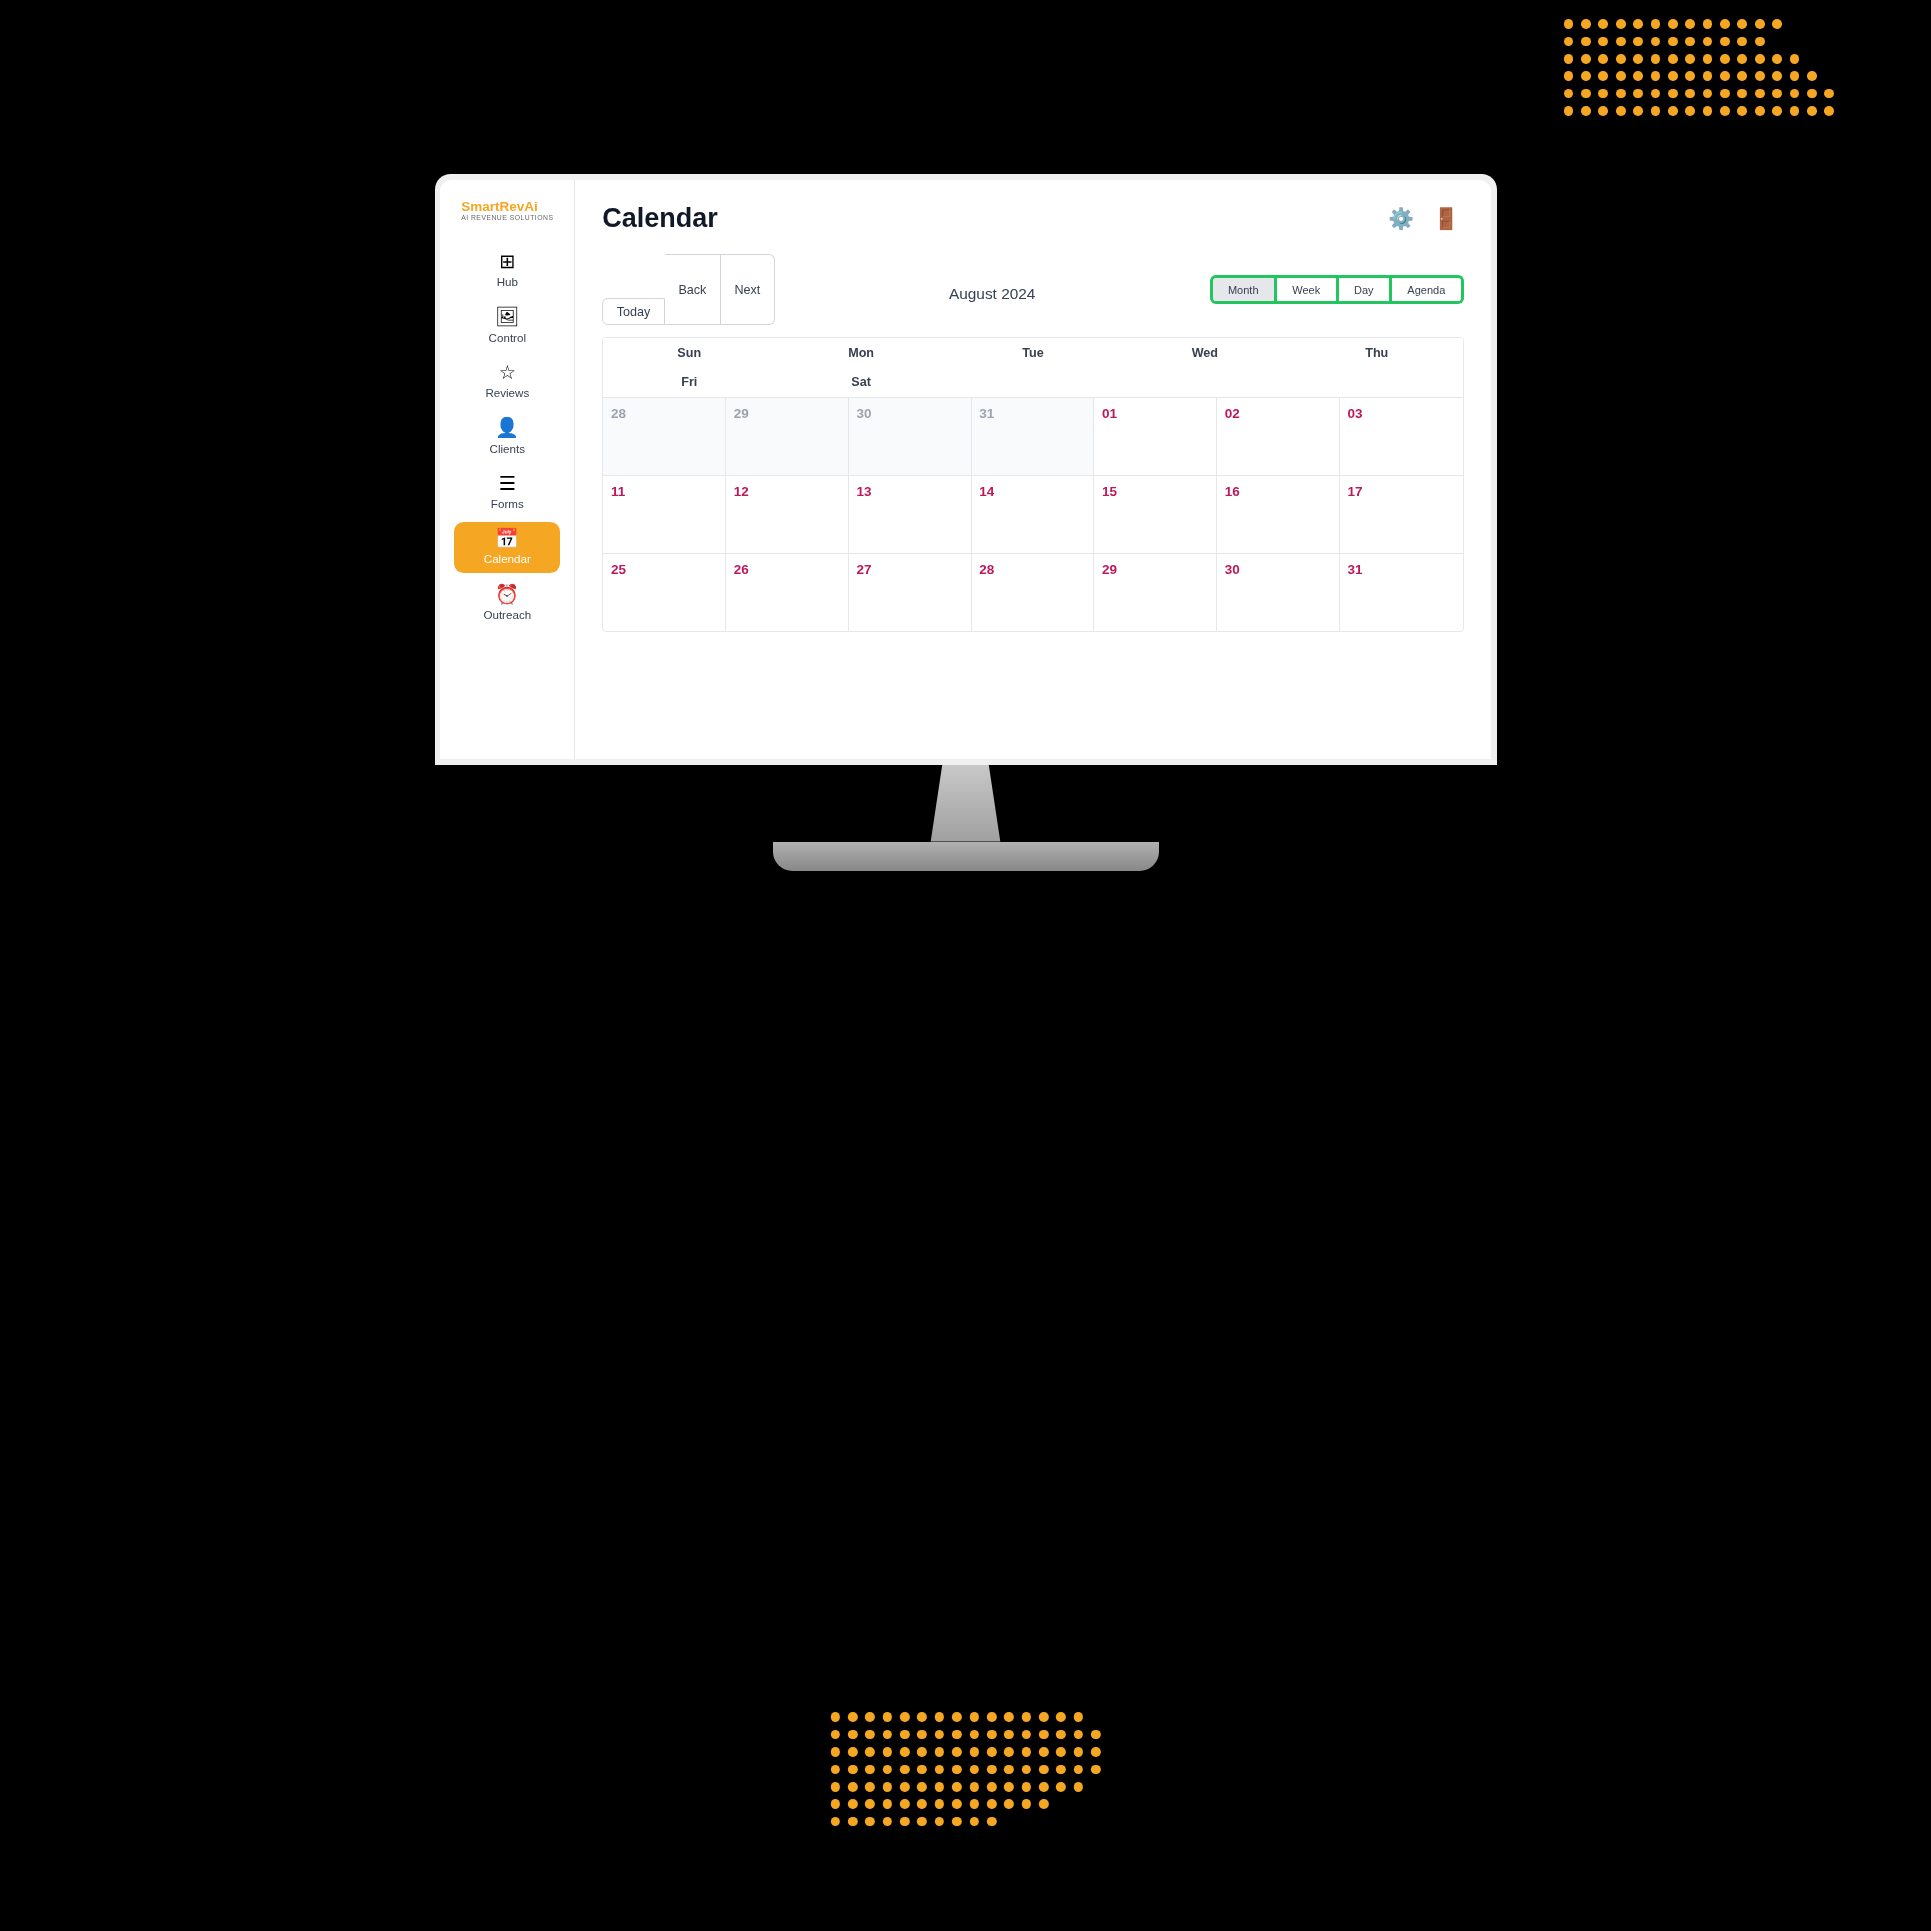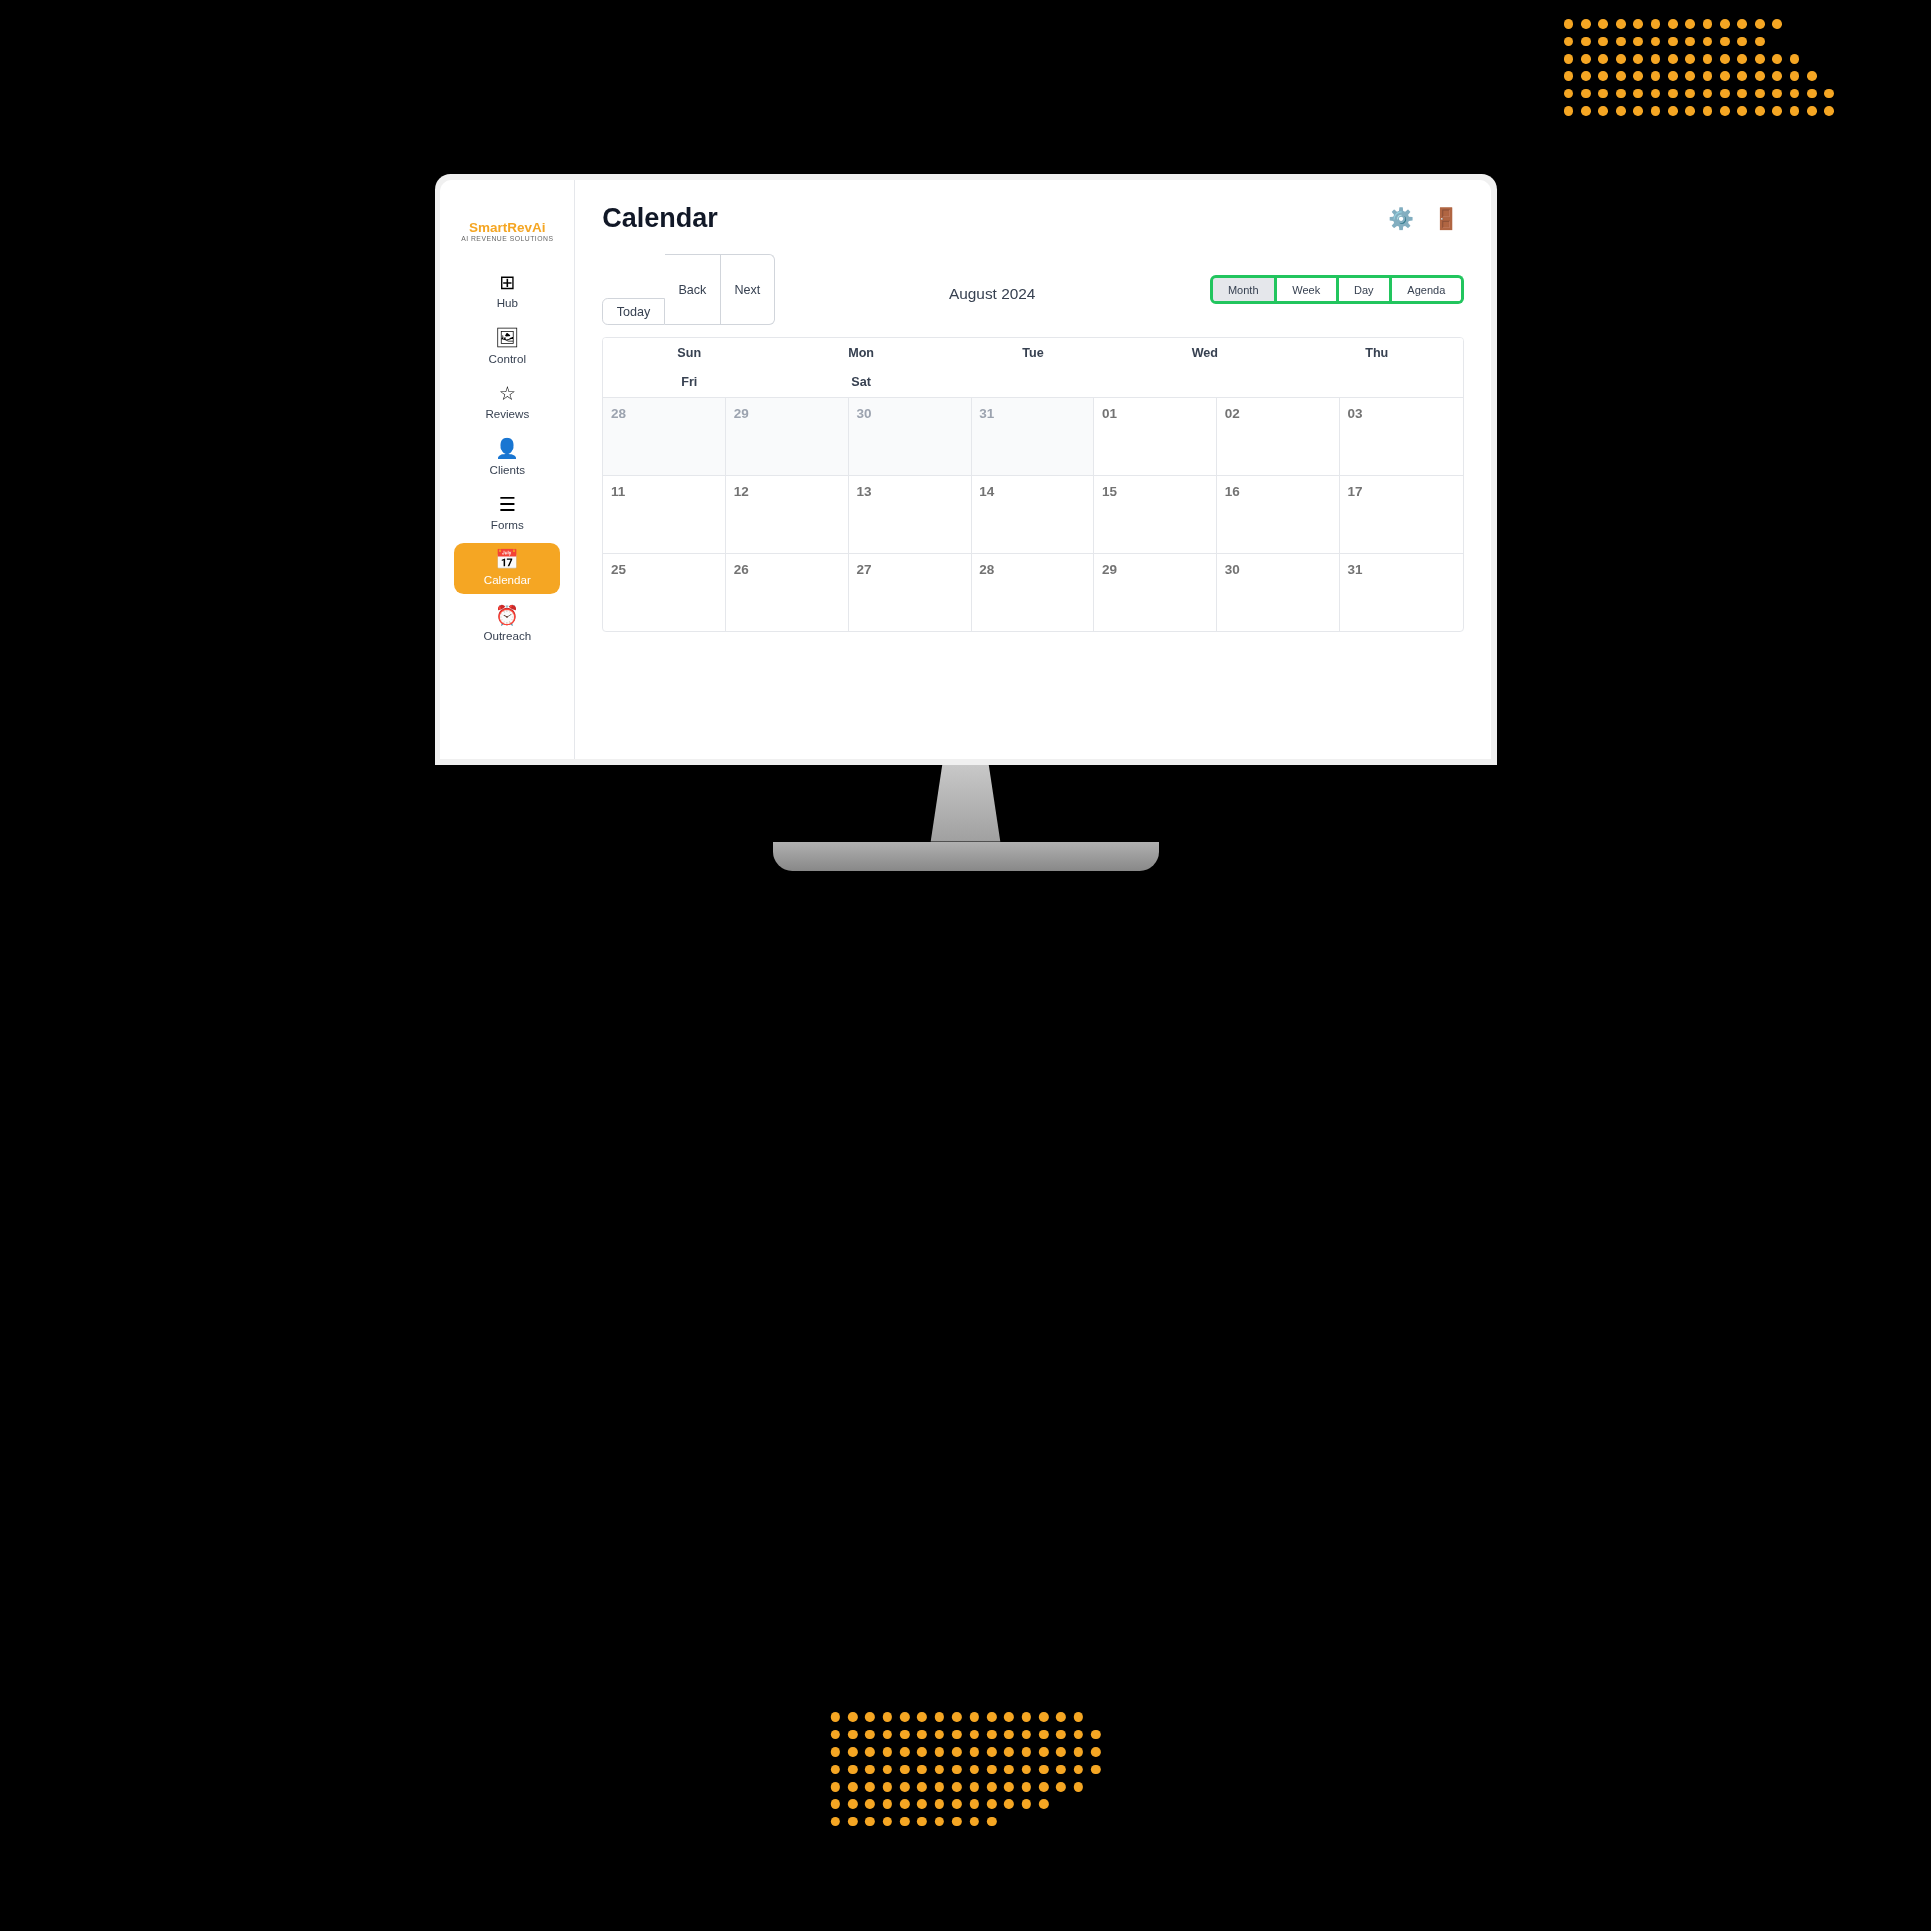--- a/index.html
+++ b/index.html
@@ -60,23 +60,21 @@
       padding: 19.3px 0;
       display: flex;
       flex-direction: column;
       align-items: center;
       gap: 3.9px;
       flex-shrink: 0;
     }
 
     .logo {
       margin-bottom: 19.3px;
-      text-align: center;
       padding: 0 9.7px;
-      margin-top: 21px;
     }
 
     .logo-text {
       font-size: 13.5px;
       font-weight: 700;
       color: #F5A623;
     }
 
     .logo-sub {
       font-size: 6.8px;
@@ -260,21 +258,21 @@
 
     .cal-week-row:last-child {
       border-bottom: none;
     }
 
     .cal-cell {
       min-height: 77px;
       padding: 7.7px;
       border-right: 1px solid #e5e7eb;
       font-size: 13.5px;
-      color: #737373;
+      color: #be185d;
       vertical-align: top;
       position: relative;
     }
 
     .cal-cell:last-child {
       border-right: none;
     }
 
     .cal-cell.other-month {
       background: #f9fafb;

